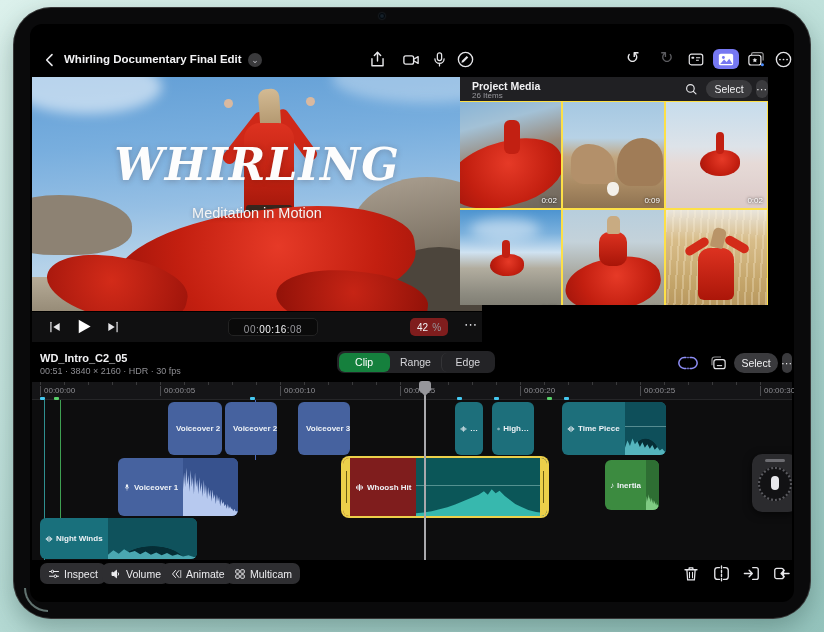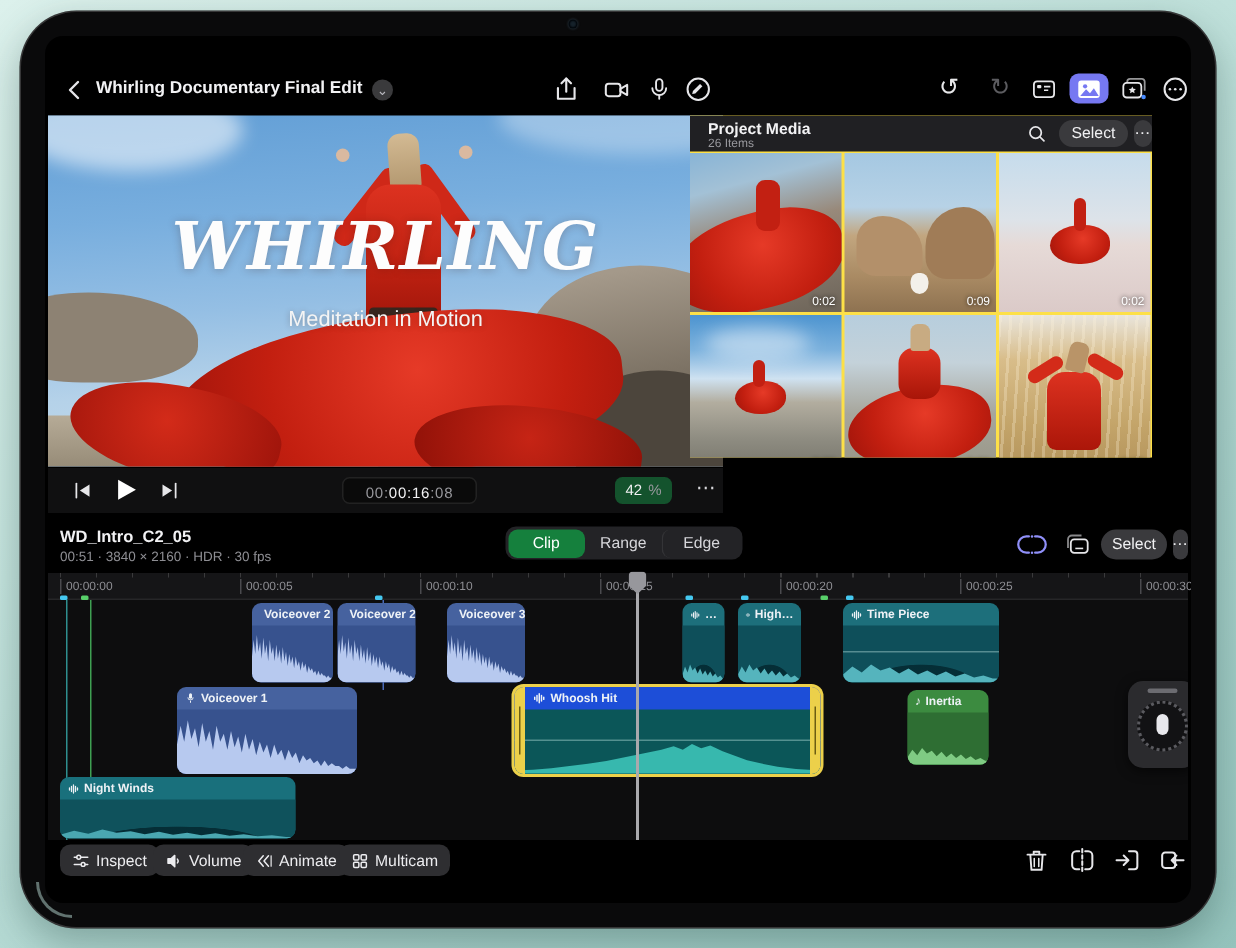--- a/index.html
+++ b/index.html
@@ -28,21 +28,21 @@
   
   .viewer{position:absolute;left:2px;top:53px;width:450px;height:234px;overflow:hidden;background:linear-gradient(176deg,#639fd6 0%,#78aede 28%,#95bfe4 52%,#b5d2e9 72%,#c8dcec 100%)}
   .cloud{position:absolute;background:rgba(255,255,255,.55);border-radius:50%;filter:blur(6px)}
   .mound{position:absolute;border-radius:48% 52% 40% 45%}
   .overlay-title{position:absolute;left:0;top:62px;width:100%;text-align:center;font-family:"DejaVu Serif","Liberation Serif",serif;font-style:italic;font-weight:800;font-size:44px;letter-spacing:1px;color:#fdfdfd;text-shadow:0 1px 6px rgba(60,20,10,.25)}
   .overlay-sub{position:absolute;left:0;top:128px;width:100%;text-align:center;font-size:14.5px;color:#f4f4f4;text-shadow:0 1px 4px rgba(50,20,10,.3)}
 
   
   .transport{position:absolute;left:2px;top:288px;width:450px;height:30px;background:#101011}
   .tcpill{position:absolute;left:196px;top:6px;width:90px;height:18px;background:#0a0a0a;border:1px solid #222;border-radius:5px;display:flex;align-items:flex-end;justify-content:center;font-size:10px;letter-spacing:.5px}
-  .zpill{position:absolute;left:378px;top:6px;height:18px;padding:0 7px;background:#14532d;border-radius:5px;display:flex;align-items:center;gap:4px;font-size:10px}
+  .zpill{position:absolute;left:378px;top:6px;height:18px;padding:0 7px;background:#7f1d1d;border-radius:5px;display:flex;align-items:center;gap:4px;font-size:10px}
 
   
   .media-panel{position:absolute;left:430px;top:53px;width:308px;height:228px;background:#fde047;overflow:hidden}
   .mp-header{position:absolute;left:0;top:0;width:100%;height:24px;background:#202023}
   .thumb{position:absolute;width:101px;height:106px;overflow:hidden;background:#1a1a1c;cursor:pointer}
   .dur{position:absolute;right:4px;bottom:3px;font-size:8px;color:#fff;text-shadow:0 0 3px rgba(0,0,0,.9)}
   .blob{position:absolute;border-radius:55% 45% 50% 50%;background:radial-gradient(circle at 55% 35%,#e63a27 0%,#c31f10 55%,#9c130a 100%)}
 
   
   .tlh-name{position:absolute;left:8px;top:4px;font-size:11px;font-weight:bold;color:#f2f2f4}
@@ -53,31 +53,31 @@
   .seg .s + .s{border-left:1px solid rgba(255,255,255,.08)}
   .seg .s.sel + .s{border-left:none}
 
   
   .ruler{position:absolute;left:2px;top:358px;width:760px;height:18px;background:#151517;border-bottom:1px solid #262628}
   .minor{position:absolute;left:8px;top:0;width:744px;height:3px;background:repeating-linear-gradient(90deg,rgba(255,255,255,.16) 0 1px,transparent 1px 24px)}
   .rlab{position:absolute;top:4px;font-size:8px;color:#8e8e93;border-left:1px solid #4a4a4e;padding-left:3px;line-height:10px}
   .mark{position:absolute;top:15px;width:5px;height:3px;border-radius:1px}
   .tracks{position:absolute;left:2px;top:376px;width:760px;height:160px;background:#0d0d0e;overflow:hidden}
   .vline{position:absolute;width:1px}
-  .clip{position:absolute;border-radius:6px;overflow:hidden;display:flex;flex-direction:column;cursor:pointer}
+  .clip{position:absolute;border-radius:6px;overflow:hidden;display:flex;cursor:pointer}
   .clip-label{display:flex;align-items:center;gap:3px;padding:3px 5px;font-size:8px;font-weight:bold;color:#eef2f6;white-space:nowrap;overflow:hidden}
   .clip-body{position:relative;flex:1}
   .wave{position:absolute;left:0;right:0;bottom:0;top:0}
   .wave.h40{top:auto;height:42%}
   .wave svg{width:100%;height:100%;display:block}
   .blue{background:#46629f}.blue .clip-body{background:#37528e;--wf:#b7c9ef}
   .teal{background:#1d6f7b}.teal .clip-body{background:#0e4f5a;--wf:#55b4bd}
   .dome{position:absolute;left:0;right:0;bottom:0;height:70%;background:radial-gradient(ellipse 62% 100% at 50% 115%,rgba(4,42,50,.9) 58%,rgba(4,42,50,0) 60%)}
   .hline{position:absolute;left:0;right:0;top:46%;height:1px;background:rgba(220,255,250,.35)}
-  .whoosh{background:#1d4ed8;box-shadow:0 0 0 2px #ecd04a}.whoosh .clip-body{background:#0b5658;--wf:#37b8ae}
+  .whoosh{background:#7f1d1d;box-shadow:0 0 0 2px #ecd04a}.whoosh .clip-body{background:#0b5658;--wf:#37b8ae}
   .handle{position:absolute;top:0;bottom:0;width:7px;background:#ecd04a;z-index:3}
   .handle i{position:absolute;left:3px;top:22%;bottom:22%;width:1px;background:#6b5d12}
   .green{background:#3c8b40}.green .clip-body{background:#2e6e33;--wf:#7fcb83}
   .night{background:#19707c}.night .clip-body{background:#0f525c;--wf:#4aa7b1}
   .jog{position:absolute;left:720px;top:54px;width:46px;height:58px;background:#2b2b2e;border-radius:10px;box-shadow:0 2px 8px rgba(0,0,0,.6);z-index:6}
   .jog .bar{position:absolute;left:13px;top:5px;width:20px;height:3px;border-radius:2px;background:#6c6c71}
   .jog .dial{position:absolute;left:6px;top:13px;width:34px;height:34px;border-radius:50%;background:#121214;border:2px dotted #5a5a5f}
   .jog .knob{position:absolute;left:19px;top:22px;width:8px;height:14px;border-radius:4px;background:#e8e8ec}
   .playhead-line{position:absolute;left:394px;top:358px;width:2px;height:178px;background:#a9a9ad;z-index:7}
   .playhead-head{position:absolute;left:389px;top:357px;width:12px;height:15px;background:#97979c;border-radius:3px;clip-path:polygon(0 0,100% 0,100% 62%,50% 100%,0 62%);z-index:8}

